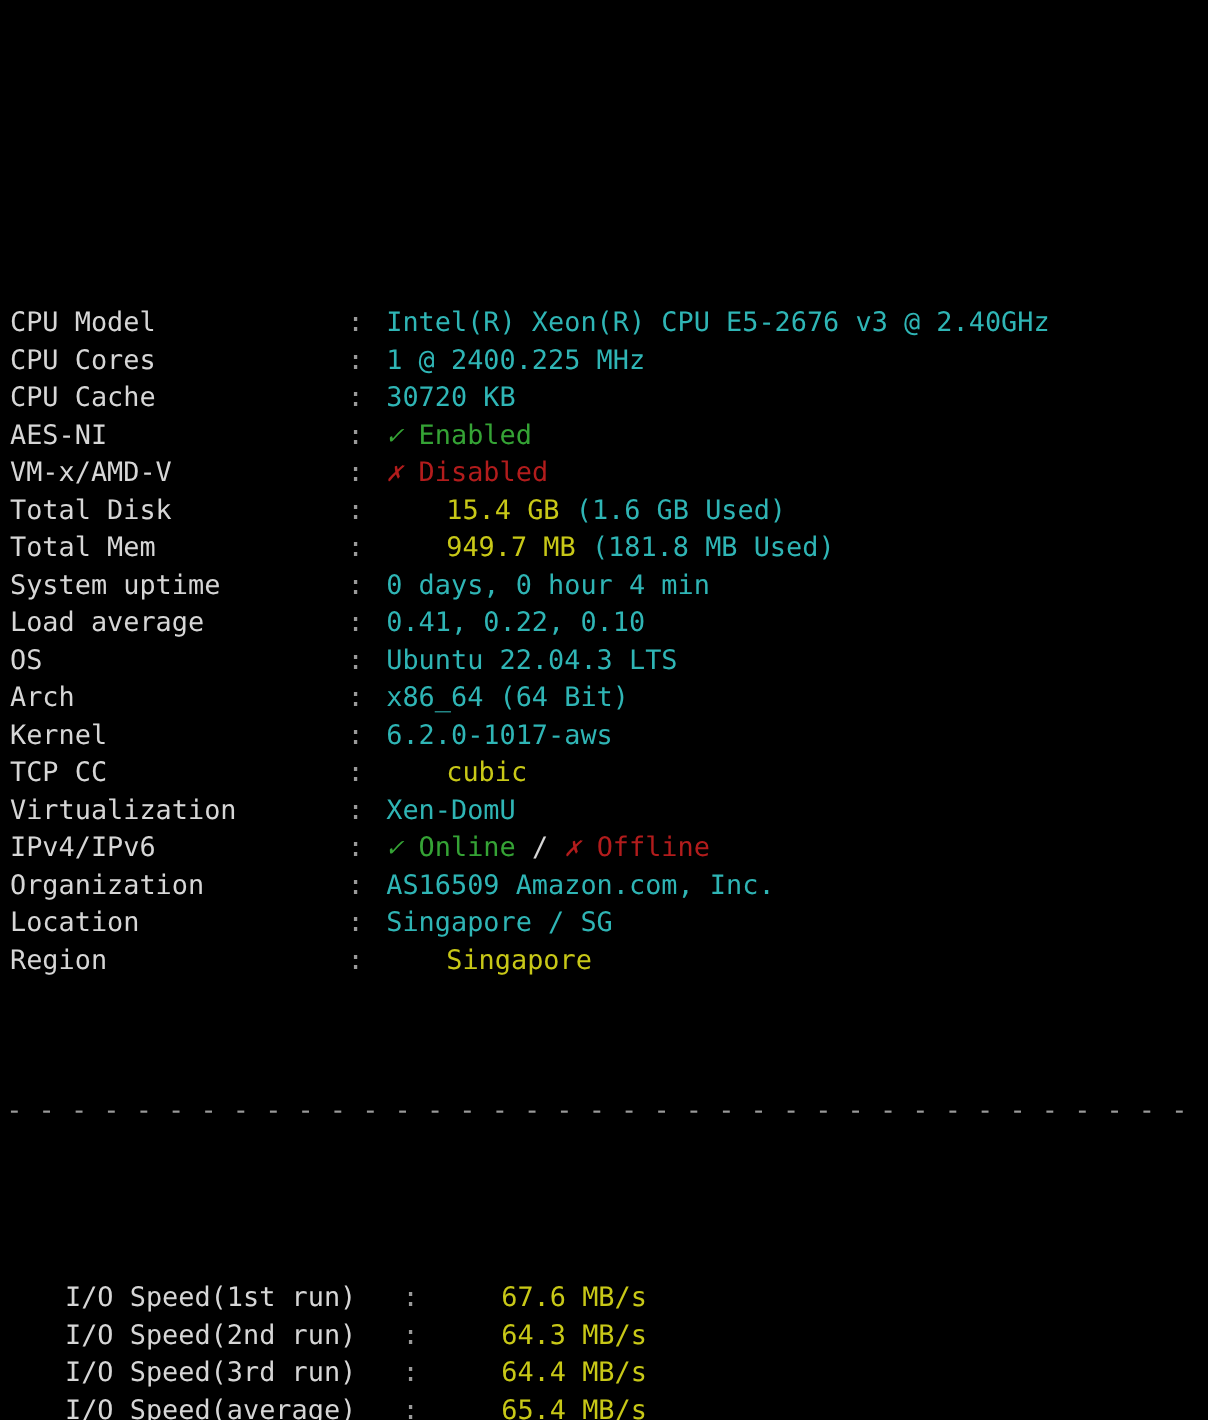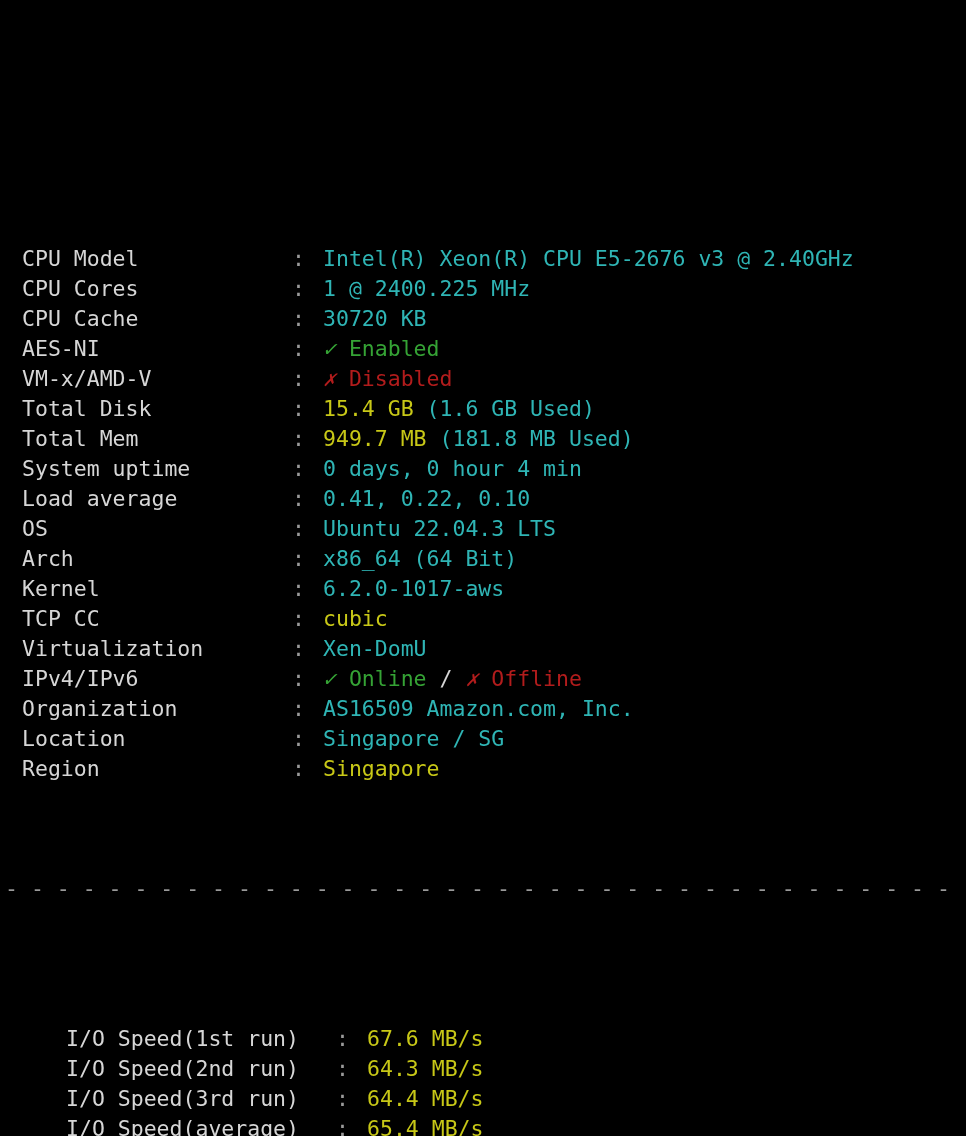--- a/index.html
+++ b/index.html
@@ -24,29 +24,29 @@
     line-height: 30px;
     letter-spacing: 0px;
     white-space: pre;
     padding: 0;
     box-sizing: border-box;
   }
   .line {
     height: 30px;
     line-height: 30px;
     white-space: pre;
-    padding-left: 22px;
+    padding-left: 8px;
     box-sizing: border-box;
     overflow: hidden;
   }
   
   .c-label  { color: #d6d6d6; }
   .c-colon  { color: #9a9a9a; }
   .c-cyan   { color: #2fb5b5; }
-  .c-yellow { color: #c8c817; }
+  .c-yellow { color: #c8c817; margin-left: 48px; }
   .c-green  { color: #35a335; }
   .c-red    { color: #b21c1c; }
 
   
   .sep {
     height: 30px;
     line-height: 30px;
     color: #9a9a9a;
     white-space: pre;
     padding-left: 5px;

